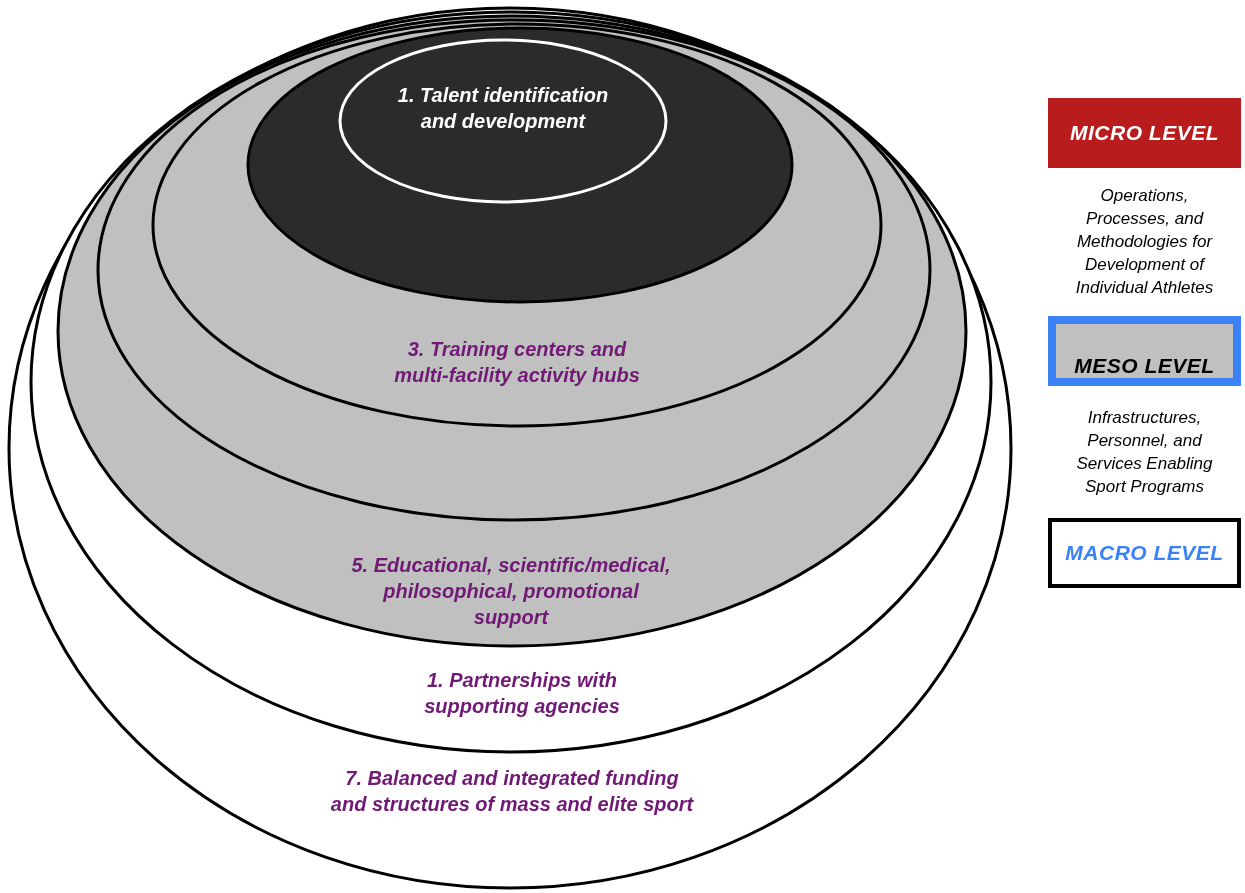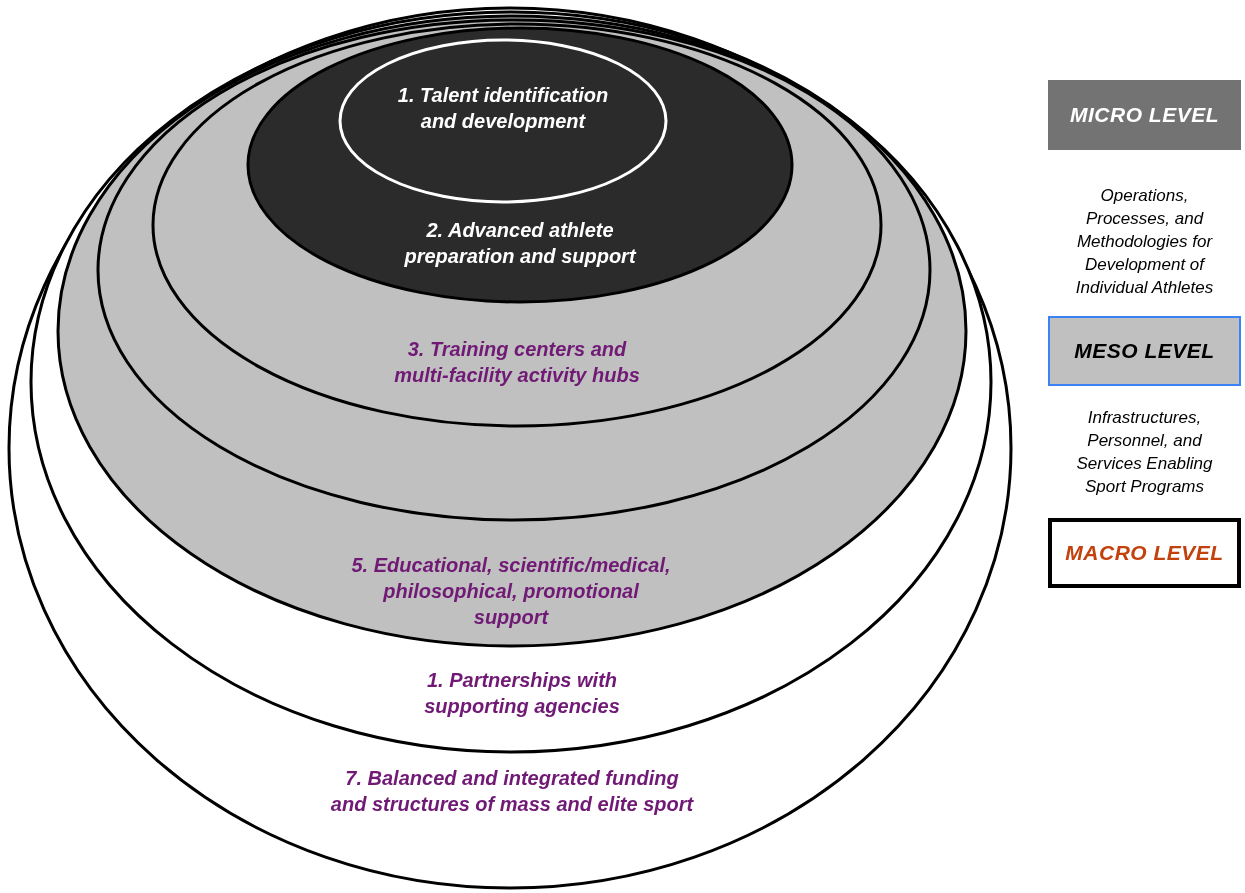--- a/index.html
+++ b/index.html
@@ -33,23 +33,23 @@
     width: 193px;
     height: 70px;
     display: flex;
     align-items: center;
     justify-content: center;
     font-weight: bold;
     font-style: italic;
     font-size: 21px;
     letter-spacing: 0.5px;
   }
-  .legend-box.micro { top: 80px;  background: #737373; color: #ffffff; }
-  .legend-box.meso  { top: 316px; background: #c0c0c0; color: #000000; border: 2px solid #3b82f6; }
-  .legend-box.macro { top: 518px; background: #ffffff; color: #c2410c; border: 4px solid #000000; }
+  .legend-box.micro { top: 98px;  background: #b91c1c; color: #ffffff; }
+  .legend-box.meso  { top: 316px; background: #c0c0c0; color: #000000; border: 8px solid #3b82f6; align-items: flex-end; }
+  .legend-box.macro { top: 518px; background: #ffffff; color: #3b82f6; border: 4px solid #000000; }
 
   .legend-desc {
     position: absolute;
     left: 0;
     width: 193px;
     text-align: center;
     font-style: italic;
     font-size: 17px;
     line-height: 23px;
     white-space: pre-line;
@@ -69,22 +69,20 @@
     <ellipse cx="511" cy="382" rx="480" ry="370" fill="#ffffff" stroke="#000000" stroke-width="3"></ellipse>
     <ellipse cx="512" cy="331" rx="454" ry="315" fill="#c0c0c0" stroke="#000000" stroke-width="3"></ellipse>
     <ellipse cx="514" cy="270" rx="416" ry="250" fill="#c0c0c0" stroke="#000000" stroke-width="3"></ellipse>
     <ellipse cx="517" cy="225" rx="364" ry="201" fill="#c0c0c0" stroke="#000000" stroke-width="3"></ellipse>
     <ellipse cx="520" cy="165" rx="272" ry="137" fill="#2b2b2b" stroke="#000000" stroke-width="3"></ellipse>
     <ellipse cx="503" cy="121" rx="163" ry="81" fill="#2b2b2b" stroke="#ffffff" stroke-width="3"></ellipse>
   </svg>
 
   <div class="ring-label light" style="left:503px; top:82px;">1. Talent identification
 and development</div>
-  <div class="ring-label light" style="left:520px; top:217px;">2. Advanced athlete
-preparation and support</div>
   <div class="ring-label" style="left:517px; top:336px;">3. Training centers and
 multi-facility activity hubs</div>
   <div class="ring-label" style="left:511px; top:552px;">5. Educational, scientific/medical,
 philosophical, promotional
 support</div>
   <div class="ring-label" style="left:522px; top:667px;">1. Partnerships with
 supporting agencies</div>
   <div class="ring-label" style="left:512px; top:765px;">7. Balanced and integrated funding
 and structures of mass and elite sport</div>
 

